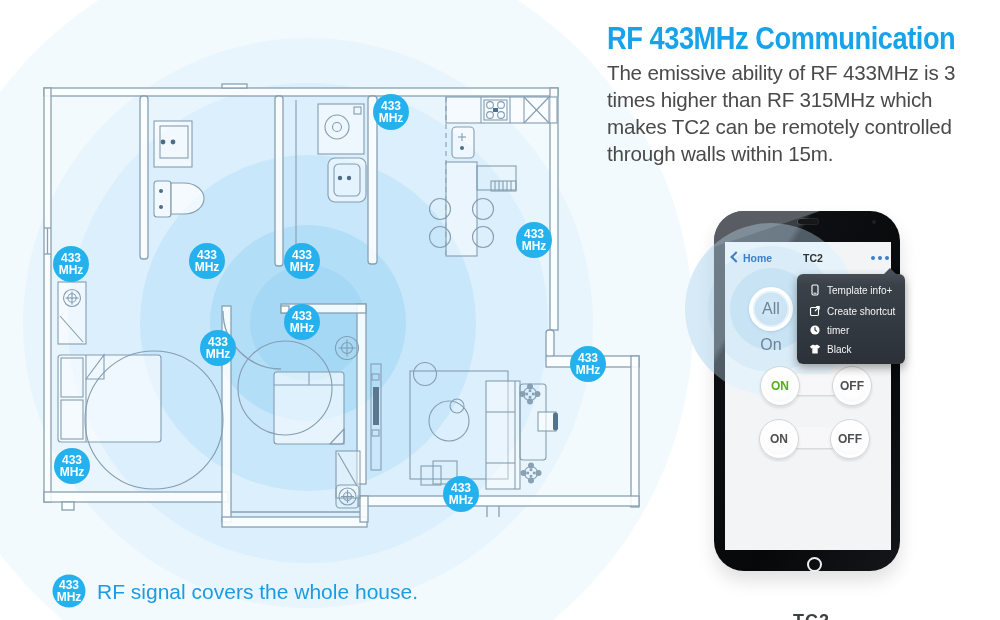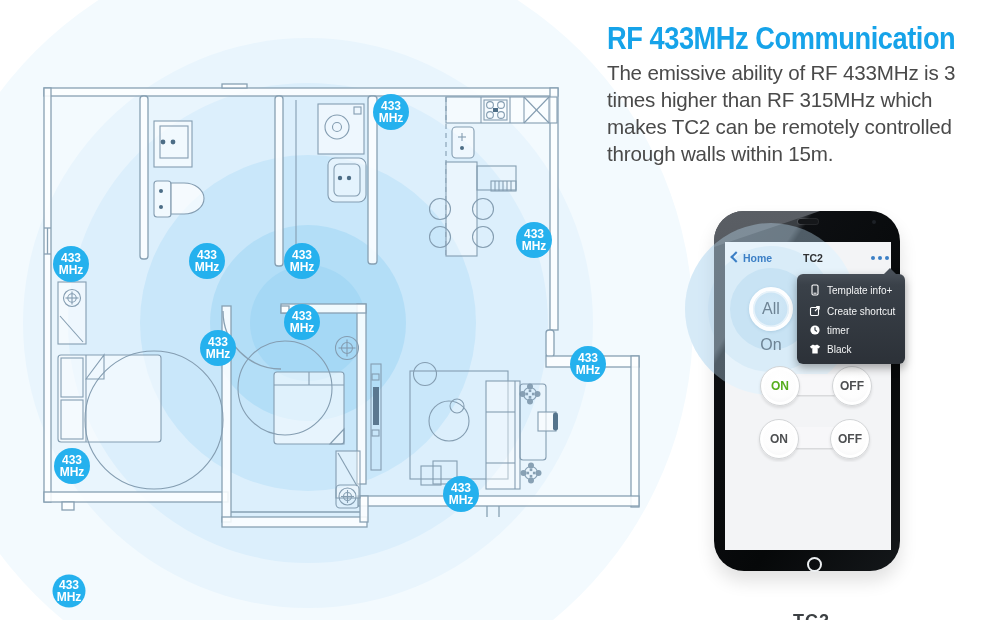--- a/index.html
+++ b/index.html
@@ -397,20 +397,21 @@
           <text x="69" y="589">433</text>
           <text x="69" y="601">MHz</text>
         </g>
 </g>
 </svg>
 
 <div id="headline">RF 433MHz Communication</div>
 
 <div id="bodytext">The emissive ability of RF 433MHz is 3<br>times higher than RF 315MHz which<br>makes TC2 can be remotely controlled<br>through walls within 15m.</div>
 
+<div id="caption">RF signal covers the whole house.</div>
 
 <svg id="ripple2" width="1000" height="620" viewBox="0 0 1000 620">
   <circle cx="771" cy="309" r="86" fill="#e5f2fb"></circle>
   <circle cx="771" cy="309" r="63" fill="#d7eaf8"></circle>
   <circle cx="771" cy="309" r="41" fill="#c8e2f4"></circle>
 </svg>
 
 <div id="phone">
 
   <div id="speaker"></div>

